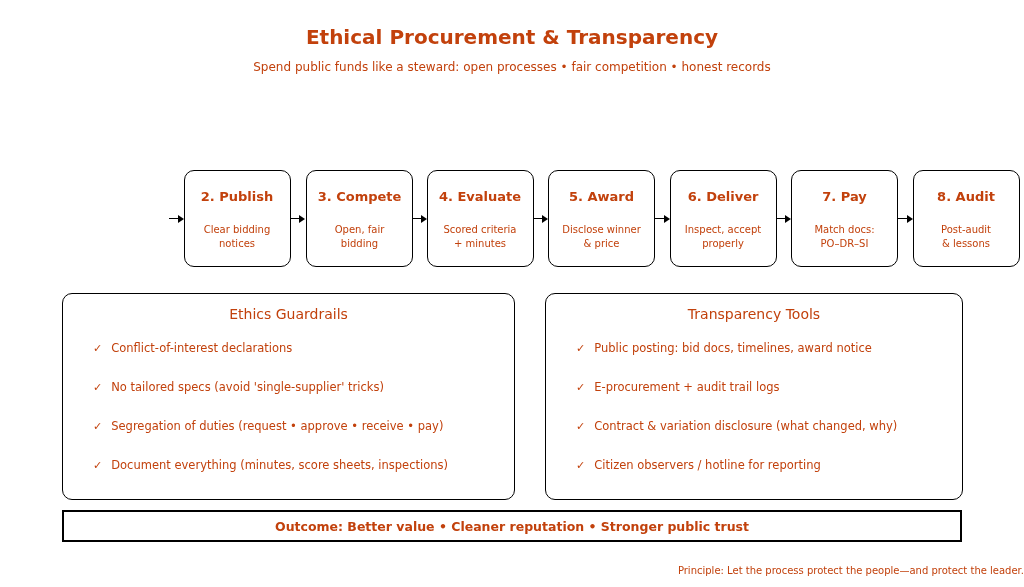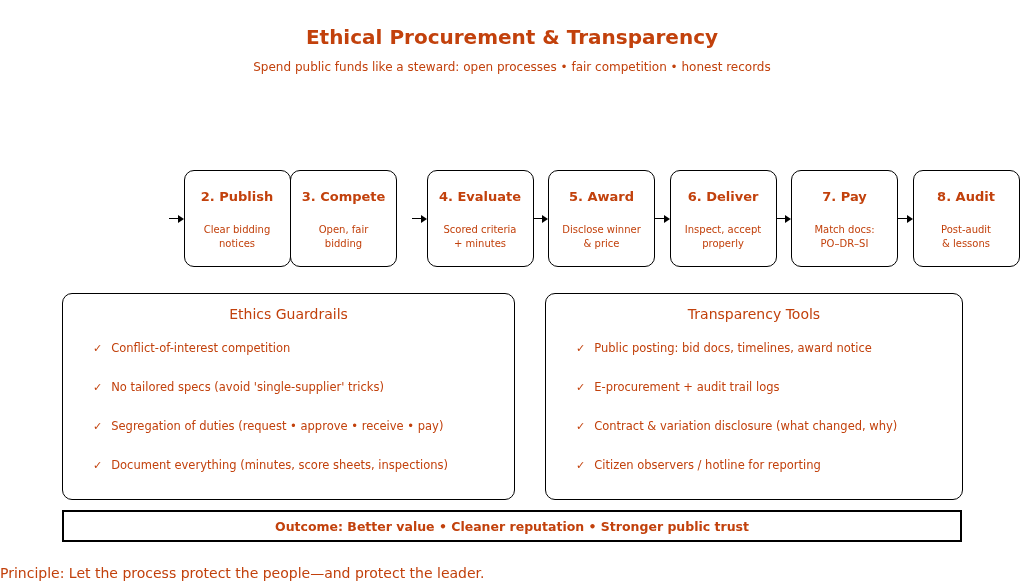--- a/index.html
+++ b/index.html
@@ -68,21 +68,21 @@
   .outcome {
     position: absolute; left: 62px; top: 510px; width: 900px; height: 32px;
     border: 2px solid #000; box-sizing: border-box; background: #fff;
     display: flex; align-items: center; justify-content: center;
     font-size: 12.5px; font-weight: bold;
   }
 
   
   .principle {
     position: absolute; top: 565px; left: 0; width: 100%;
-    text-align: left; font-size: 14px;
+    text-align: right; font-size: 10px;
   }
 </style>
 </head>
 <body>
 
 <div class="canvas">
 
   <div class="title">Ethical Procurement &amp; Transparency</div>
   <div class="subtitle">Spend public funds like a steward: open processes • fair competition • honest records</div>
 
@@ -94,21 +94,21 @@
   <div class="step" style="left:183.5px">
     <div class="step-title">2. Publish</div>
     <div class="step-desc">Clear bidding
 notices</div>
   </div>
   <div class="arrow" style="left:290.5px">
       <div class="shaft"></div>
       <div class="head"></div>
     </div>
 
-  <div class="step" style="left:290px">
+  <div class="step" style="left:306px">
     <div class="step-title">3. Compete</div>
     <div class="step-desc">Open, fair
 bidding</div>
   </div>
   <div class="arrow" style="left:412px">
       <div class="shaft"></div>
       <div class="head"></div>
     </div>
 
   <div class="step" style="left:426.5px">
@@ -154,21 +154,21 @@
   <div class="step" style="left:912.5px">
     <div class="step-title">8. Audit</div>
     <div class="step-desc">Post-audit
 &amp; lessons</div>
   </div>
 
   <div class="panel panel-guardrails">
     <div class="panel-title">Ethics Guardrails</div>
     <div class="panel-item r0">
       <span class="check">✓</span>
-      <span>Conflict-of-interest competition</span>
+      <span>Conflict-of-interest declarations</span>
     </div>
     <div class="panel-item r1">
       <span class="check">✓</span>
       <span>No tailored specs (avoid 'single-supplier' tricks)</span>
     </div>
     <div class="panel-item r2">
       <span class="check">✓</span>
       <span>Segregation of duties (request • approve • receive • pay)</span>
     </div>
     <div class="panel-item r3">

